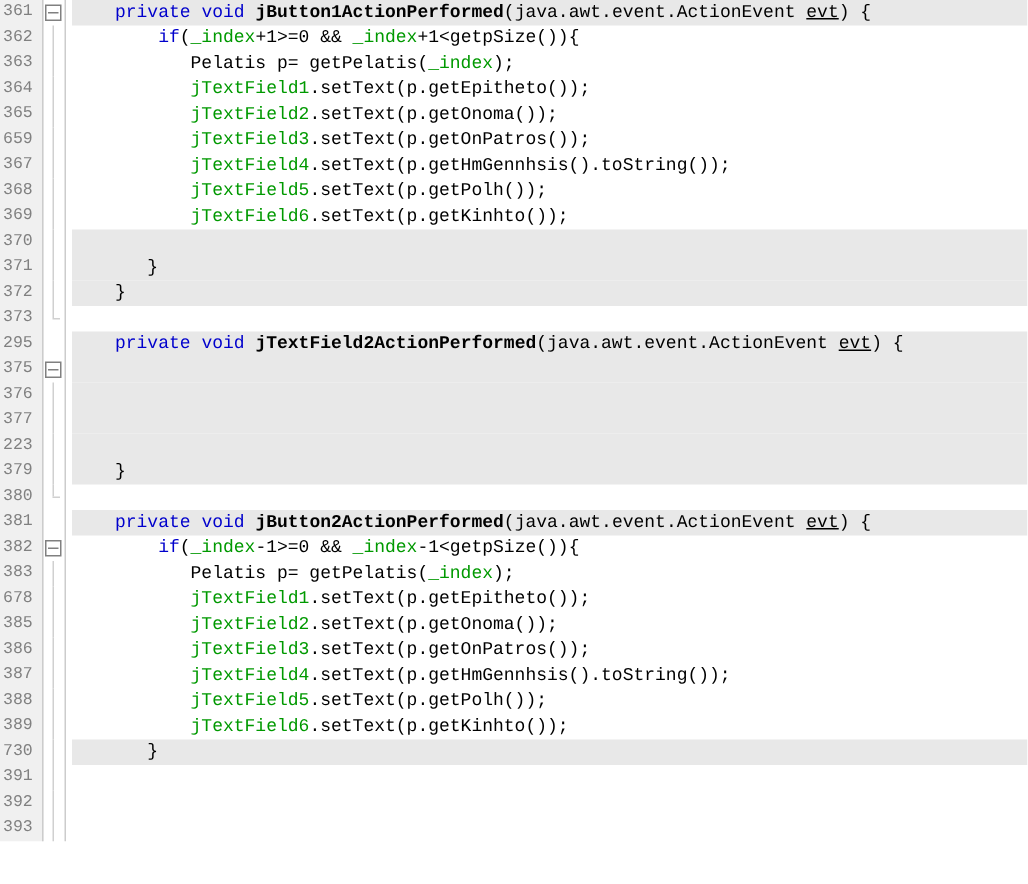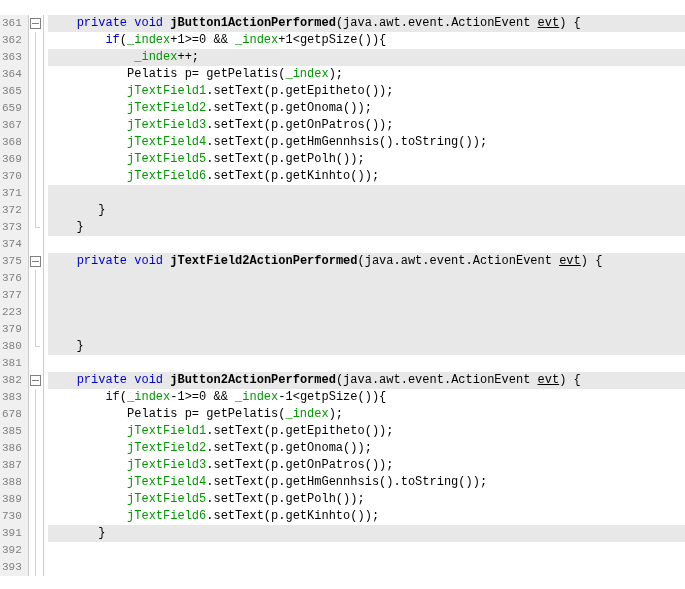--- a/index.html
+++ b/index.html
@@ -7,21 +7,20 @@
     font-family: "Courier New", monospace;
     font-size: 12px;
     background: #fff;
     color: #000;
     white-space: nowrap;
     overflow: hidden;
   }
   .editor {
     display: flex;
     width: 685px;
-    margin-top: 15px;
   }
   .gutter {
     background: #f0f0f0;
     border-right: 1px solid #ccc;
     text-align: right;
     color: #808080;
     user-select: none;
     padding: 0 2px;
     flex-shrink: 0;
   }
@@ -114,21 +113,21 @@
       <div class="gutter-line">364</div>
       <div class="gutter-line">365</div>
       <div class="gutter-line">659</div>
       <div class="gutter-line">367</div>
       <div class="gutter-line">368</div>
       <div class="gutter-line">369</div>
       <div class="gutter-line">370</div>
       <div class="gutter-line">371</div>
       <div class="gutter-line">372</div>
       <div class="gutter-line">373</div>
-      <div class="gutter-line">374</div>
+      <div class="gutter-line">295</div>
       <div class="gutter-line">375</div>
       <div class="gutter-line">376</div>
       <div class="gutter-line">377</div>
       <div class="gutter-line">223</div>
       <div class="gutter-line">379</div>
       <div class="gutter-line">380</div>
       <div class="gutter-line">381</div>
       <div class="gutter-line">382</div>
       <div class="gutter-line">383</div>
       <div class="gutter-line">678</div>
@@ -235,21 +234,20 @@
       <div class="fold-line">
         <div class="fold-guide"></div>
       </div>
       <div class="fold-line">
         <div class="fold-guide"></div>
       </div>
     </div>
   <div class="code-col" id="code">
       <div class="code-line hl"><span class="normal">    </span><span class="kw">private</span><span class="normal"> </span><span class="kw">void</span><span class="normal"> </span><span class="method">jButton1ActionPerformed</span><span class="normal">(java.awt.event.ActionEvent </span><span class="param">evt</span><span class="normal">) {</span></div>
       <div class="code-line"><span class="normal">        </span><span class="kw">if</span><span class="normal">(</span><span class="field">_index</span><span class="normal">+1&gt;=0 &amp;&amp; </span><span class="field">_index</span><span class="normal">+1&lt;getpSize()){</span></div>
-      <div class="code-line hl"><span class="normal">            </span><span class="field">_index</span><span class="normal">++;</span></div>
       <div class="code-line"><span class="normal">           Pelatis p= getPelatis(</span><span class="field">_index</span><span class="normal">);</span></div>
       <div class="code-line"><span class="normal">           </span><span class="field">jTextField1</span><span class="normal">.setText(p.getEpitheto());</span></div>
       <div class="code-line"><span class="normal">           </span><span class="field">jTextField2</span><span class="normal">.setText(p.getOnoma());</span></div>
       <div class="code-line"><span class="normal">           </span><span class="field">jTextField3</span><span class="normal">.setText(p.getOnPatros());</span></div>
       <div class="code-line"><span class="normal">           </span><span class="field">jTextField4</span><span class="normal">.setText(p.getHmGennhsis().toString());</span></div>
       <div class="code-line"><span class="normal">           </span><span class="field">jTextField5</span><span class="normal">.setText(p.getPolh());</span></div>
       <div class="code-line"><span class="normal">           </span><span class="field">jTextField6</span><span class="normal">.setText(p.getKinhto());</span></div>
       <div class="code-line hl"><span class="normal"></span></div>
       <div class="code-line hl"><span class="normal">       }</span></div>
       <div class="code-line hl"><span class="normal">    }</span></div>

